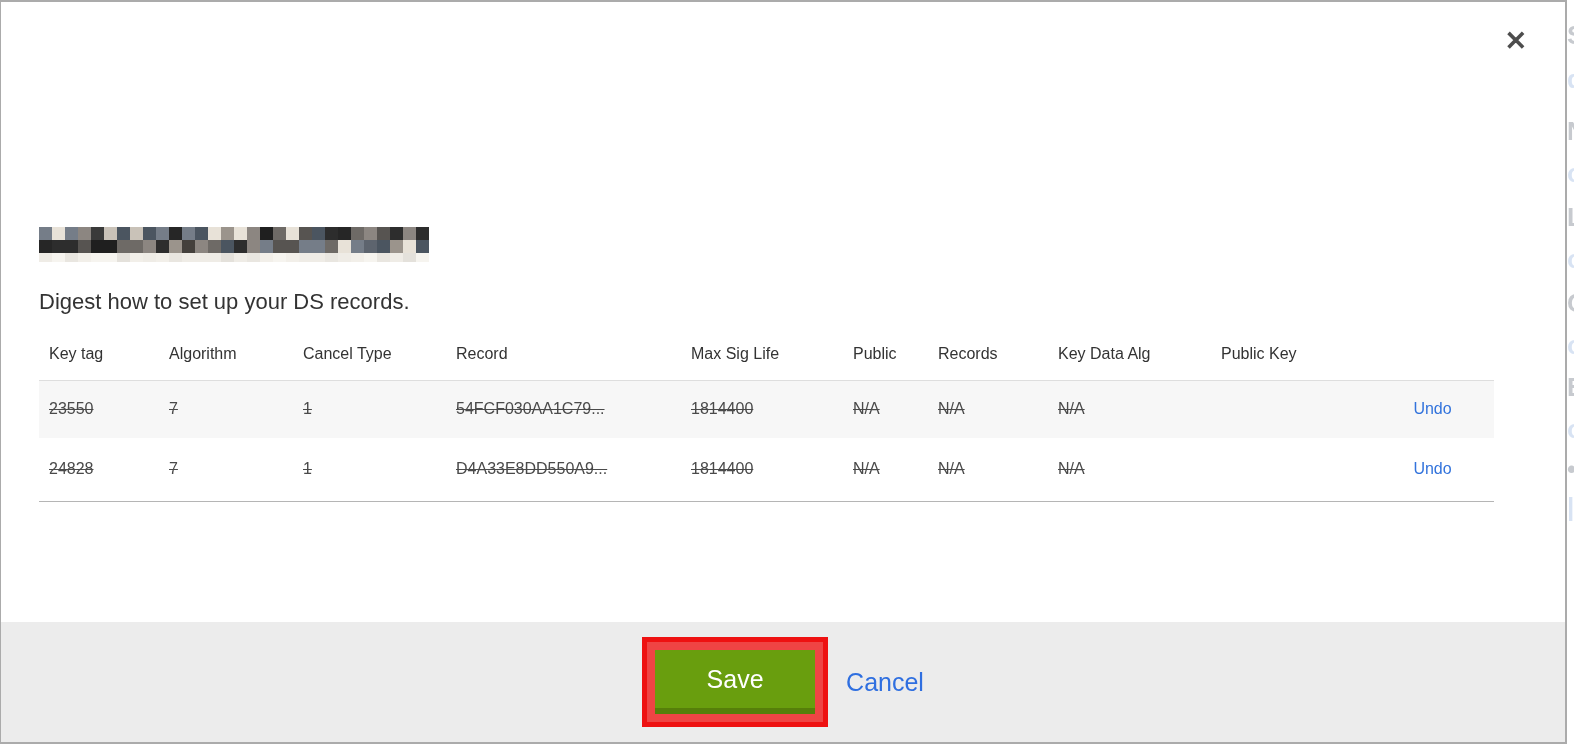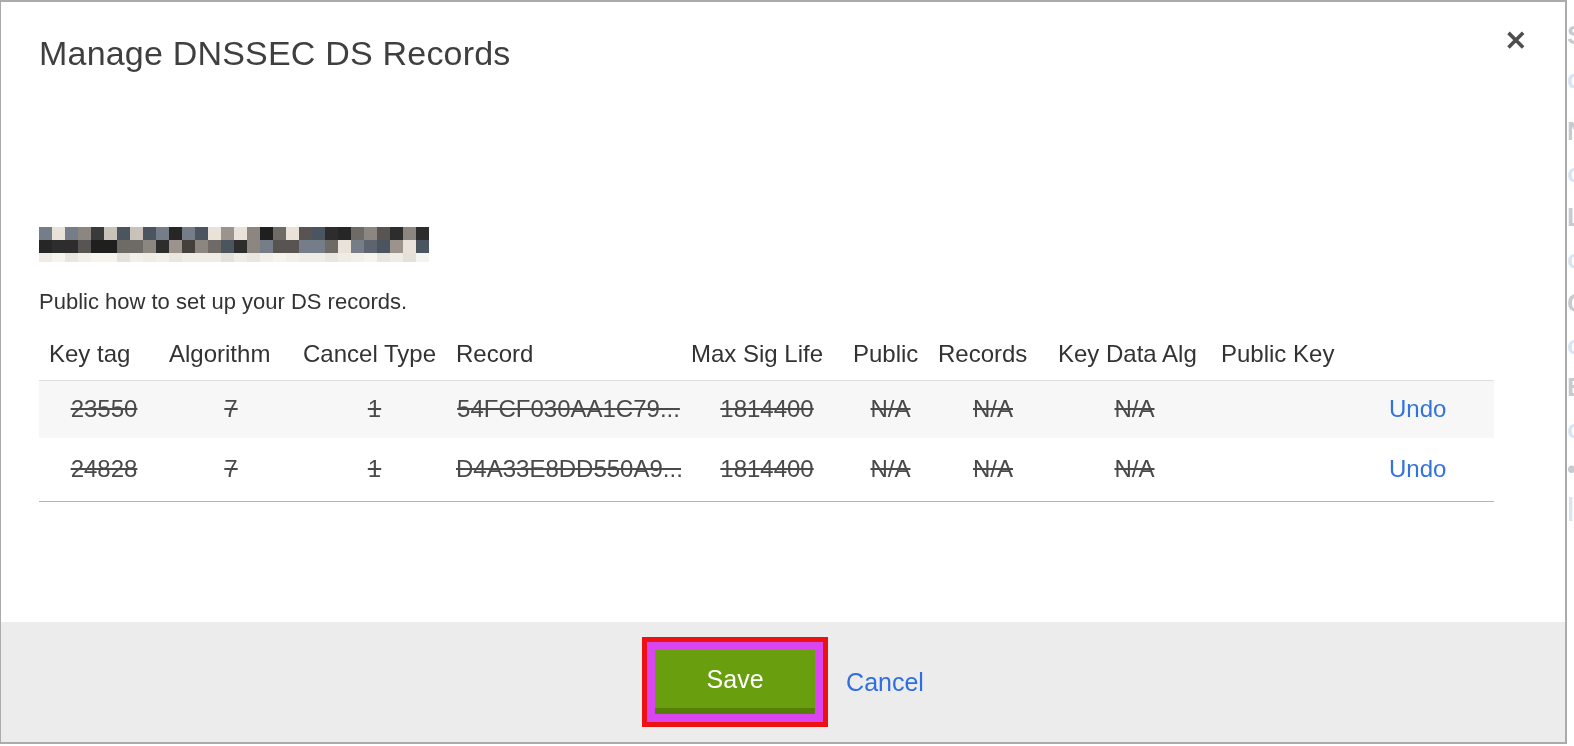--- a/index.html
+++ b/index.html
@@ -35,53 +35,53 @@
 
   .instruction {
     position:absolute; left:38px; top:287px;
     font-size:22px; color:#333333;
   }
 
   .ds-table {
     position:absolute; left:38px; top:326px;
     width:1455px;
     border-collapse:collapse; table-layout:fixed;
-    font-size:24px;
+    font-size:16px;
   }
   .ds-table th {
     text-align:left; font-weight:normal; color:#333333;
     height:52px; padding:0 0 0 10px; vertical-align:middle;
     border-bottom:1px solid #dedede;
   }
   .ds-table td {
     padding:0 0 0 10px; vertical-align:middle; color:#4a4a4a;
-    overflow:hidden; white-space:nowrap;text-align:center;
+    overflow:hidden; white-space:nowrap;
   }
   .ds-table tr.row-0 { background:#f7f7f7; height:58px; }
   .ds-table tr.row-1 { background:#ffffff; height:63px; border-bottom:1px solid #b5b5b5; }
   .ds-table td .struck { text-decoration:line-through; }
-  .ds-table td.action-cell { text-align:left; padding-right:18px; }
+  .ds-table td.action-cell { text-align:center; padding-right:18px; }
   .undo-link { color:#3273dc; text-decoration:none; cursor:pointer; }
 
   .add-ds-btn {
     position:absolute; left:38px; top:513px;
     width:212px; height:41px;
     background:#ffffff; border:2px solid #6ba024;
     color:#5f9e31; font-size:20px; font-family:inherit;
     cursor:pointer;
   }
 
   .footer {
     position:absolute; left:0; bottom:0;
     width:100%; height:120px;
     background:#ececec;
     display:flex; align-items:center; justify-content:center;
   }
   .annotation-box {
-    border:5px solid #ee1111; background:#d946ef; padding:8px;
+    border:5px solid #ee1111; background:#ef4444; padding:8px;
   }
   .save-btn {
     width:160px; height:64px;
     background:#699e0e; border:none; border-bottom:6px solid #567f0a;
     color:#ffffff; font-size:25px; font-family:inherit;
     cursor:pointer;
   }
   .cancel-link {
     margin-left:18px;
     font-size:25px; color:#2f6fe0; text-decoration:none; cursor:pointer;
@@ -94,21 +94,20 @@
   .bg-sliver span {
     position:absolute; left:0; font-weight:bold; font-size:26px; line-height:1;
     opacity:0.55;
   }
 </style>
 </head>
 <body>
 
 <div class="modal">
 
-  <div class="modal-title">Manage DNSSEC DS Records</div>
 
   <div class="close-btn">✕</div>
 
   <div class="domain-mosaic" id="domain-mosaic">
       <div class="px" style="background: rgb(117, 125, 136);"></div>
       <div class="px" style="background: rgb(232, 226, 216);"></div>
       <div class="px" style="background: rgb(117, 125, 136);"></div>
       <div class="px" style="background: rgb(140, 134, 129);"></div>
       <div class="px" style="background: rgb(58, 58, 58);"></div>
       <div class="px" style="background: rgb(201, 194, 184);"></div>
@@ -191,21 +190,21 @@
       <div class="px fade" style="background: rgb(233, 230, 224);"></div>
       <div class="px fade" style="background: rgb(239, 236, 230);"></div>
       <div class="px fade" style="background: rgb(242, 239, 233);"></div>
       <div class="px fade" style="background: rgb(246, 244, 239);"></div>
       <div class="px fade" style="background: rgb(233, 230, 224);"></div>
       <div class="px fade" style="background: rgb(239, 236, 230);"></div>
       <div class="px fade" style="background: rgb(228, 225, 219);"></div>
       <div class="px fade" style="background: rgb(246, 244, 239);"></div>
     </div>
 
-  <div class="instruction">Public how to set up your DS records.</div>
+  <div class="instruction">Digest how to set up your DS records.</div>
 
   <table class="ds-table">
     <colgroup>
       <col style="width:120px">
         <col style="width:134px">
         <col style="width:153px">
       <col style="width:235px">
         <col style="width:162px">
         <col style="width:85px">
       <col style="width:120px">

